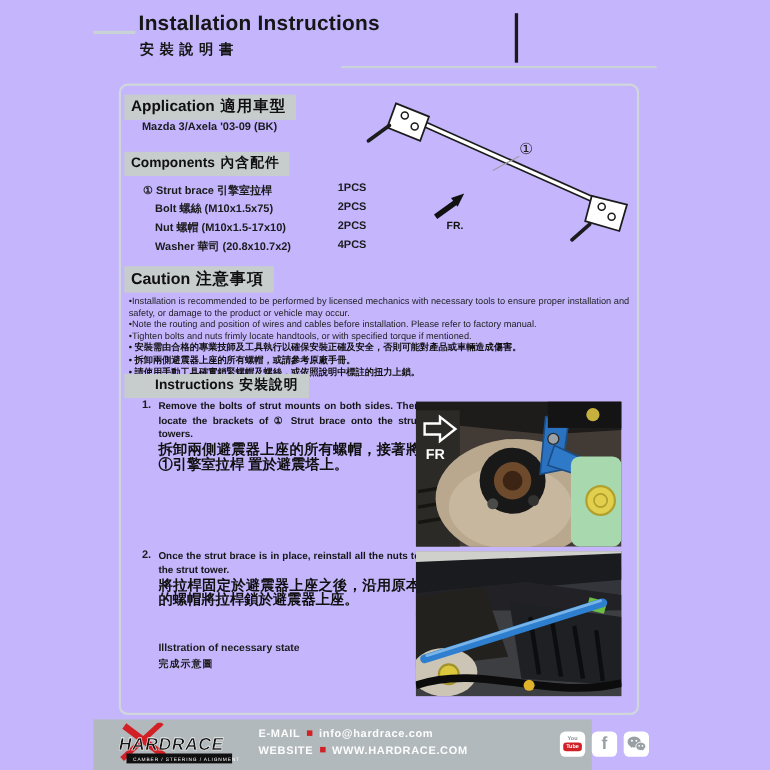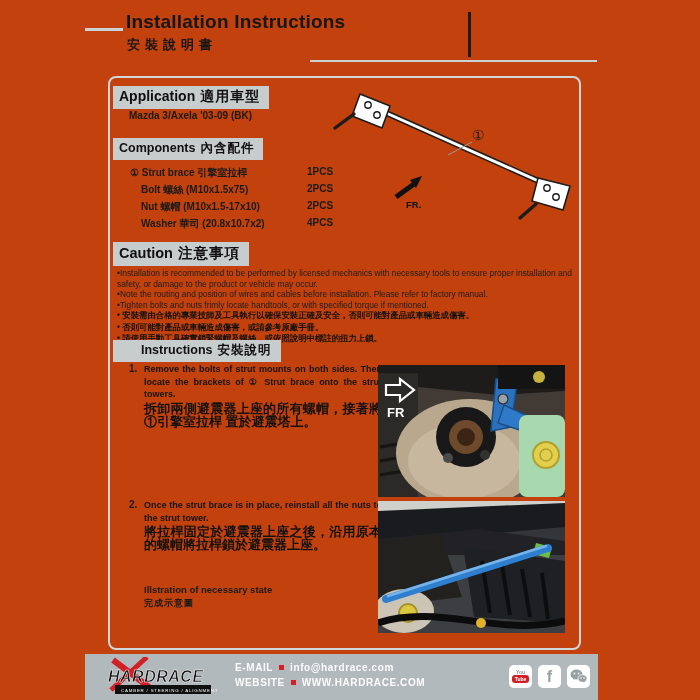--- a/index.html
+++ b/index.html
@@ -1,16 +1,16 @@
 <!DOCTYPE html>
 <html><head>
 <meta charset="utf-8">
 <style>
   html,body{margin:0;padding:0;background:#fff;}
-  .page{position:relative;width:700px;height:700px;background:#c2410c;
+  .page{position:relative;width:700px;height:700px;background:#c4b5fd;
         font-family:"Liberation Sans",sans-serif;color:#1b1b1b;overflow:hidden;}
   .abs{position:absolute;}
 
   
   .hdr-dash{left:85px;top:28px;width:38px;height:3px;background:#c9d2d6;}
   .title-en{left:126px;top:11px;font-size:19px;font-weight:bold;letter-spacing:.2px;color:#161616;}
   .title-zh{left:127px;top:36px;font-size:13px;font-weight:bold;letter-spacing:5px;color:#161616;}
   .hdr-vbar{left:468px;top:12px;width:3px;height:45px;background:#1a1a1a;}
   .prod-block{left:479px;top:13px;font-size:11px;font-weight:bold;line-height:15px;color:#161616;}
   .hdr-rule{left:310px;top:60px;width:287px;height:2px;background:#c9d2d6;}
@@ -37,21 +37,21 @@
 
   .step-num{font-size:10px;font-weight:bold;}
   .step-text{width:238px;text-align:justify;}
   .step-en{font-size:9px;line-height:12.5px;font-weight:bold;color:#151515;}
   .step-zh{font-size:13px;line-height:13px;font-weight:bold;color:#111;margin-top:1px;}
   .caption{left:144px;top:584px;}
   .cap-en{font-size:9.5px;font-weight:bold;}
   .cap-zh{font-size:9px;font-weight:bold;margin-top:2px;letter-spacing:1px;}
 
   
-  .footer{left:85px;top:654px;width:513px;height:46px;background:#b2b9bc;}
+  .footer{left:85px;top:654px;width:453px;height:46px;background:#b2b9bc;}
   .contact{left:150px;top:8px;font-size:10px;font-weight:bold;color:#fdfdfd;letter-spacing:.6px;}
   .contact .row{margin-bottom:4px;white-space:nowrap;}
   .red-sq{display:inline-block;width:5px;height:5px;background:#d22027;margin:0 6px 1px 6px;}
   .socials{left:424px;top:11px;display:flex;gap:6px;}
   .soc{width:23px;height:23px;background:#fff;border-radius:5px;display:flex;align-items:center;justify-content:center;flex-direction:column;}
   .yt-you{font-size:5px;font-weight:bold;color:#8b9194;line-height:5px;}
   .yt-tube{background:#d22027;color:#fff;font-size:5px;font-weight:bold;border-radius:3px;padding:1px 3px;line-height:6px;}
   .fb-f{font-size:16px;font-weight:bold;color:#99a0a3;line-height:16px;}
 </style>
 </head>
@@ -114,21 +114,21 @@
   </svg>
 
   <div class="abs sec-head sh-caut">
     <span>Caution</span><span class="zh">注意事項</span>
   </div>
   <div class="abs caut-list">
     <div class="caut-en">•Installation is recommended to be performed by licensed mechanics with necessary tools to ensure proper installation and safety, or damage to the product or vehicle may occur.</div>
     <div class="caut-en">•Note the routing and position of wires and cables before installation. Please refer to factory manual.</div>
     <div class="caut-en">•Tighten bolts and nuts frimly locate handtools, or with specified torque if mentioned.</div>
     <div class="caut-zh">• 安裝需由合格的專業技師及工具執行以確保安裝正確及安全，否則可能對產品或車輛造成傷害。</div>
-    <div class="caut-zh">• 否則可能對產品或車輛造成傷害，或請參考原廠手冊。</div>
+    <div class="caut-zh">• 拆卸兩側避震器上座的所有螺帽，或請參考原廠手冊。</div>
     <div class="caut-zh">• 請使用手動工具確實鎖緊螺帽及螺絲，或依照說明中標註的扭力上鎖。</div>
   </div>
 
   <div class="abs sec-head sh-inst">
     <span>Instructions</span><span class="zh">安裝說明</span>
   </div>
 
   <div class="abs step-num" style="left:129px;top:363px">1.</div>
   <div class="abs step-text" style="left:144px;top:363px">
     <div class="step-en">Remove the bolts of strut mounts on both sides. Then locate the brackets of ① Strut brace onto the strut towers.</div>

